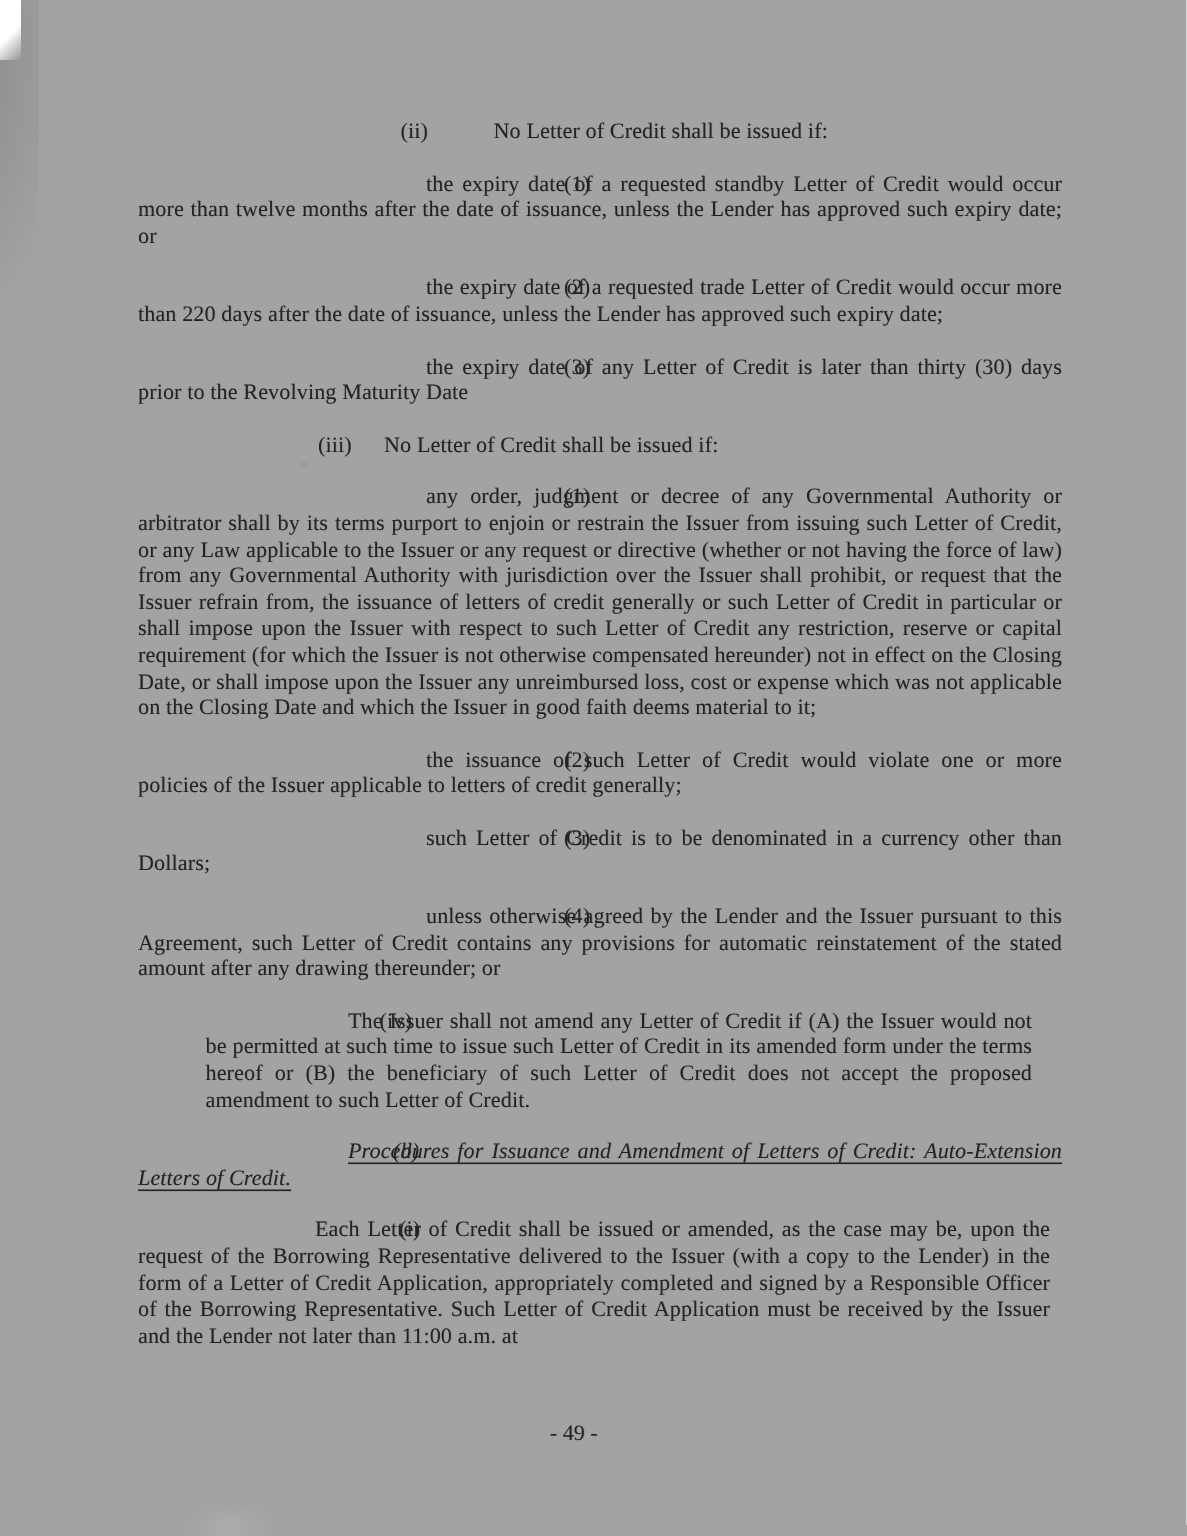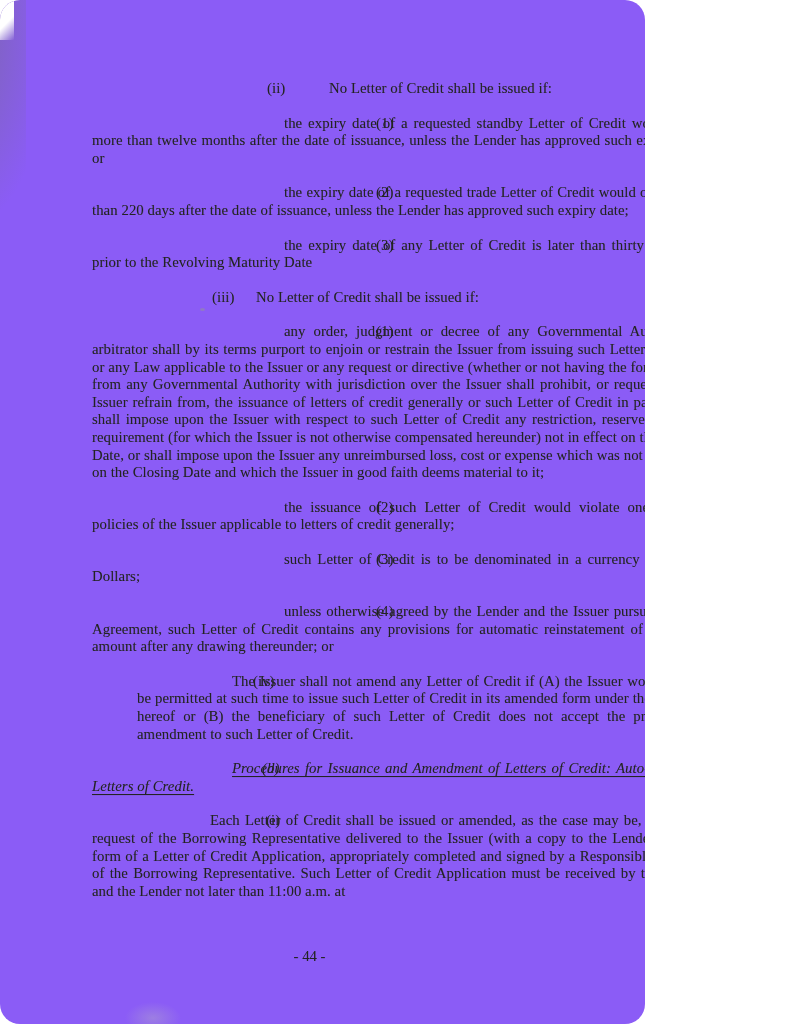--- a/index.html
+++ b/index.html
@@ -1,24 +1,23 @@
 <!DOCTYPE html>
 <html><head>
 <meta charset="utf-8">
 <style>
   html,body{margin:0;padding:0;background:#ffffff;}
   .page{
     position:relative;
-    width:645px;height:1024px;
-    background:#8b5cf6;
+    width:791px;height:1024px;
+    background:#a3a3a3;
     font-family:"Liberation Serif","DejaVu Serif",serif;
     color:#232323;
     overflow:hidden;
     text-shadow:0.3px 0.3px 0.6px rgba(70,70,70,0.35);
-    border-radius:20px;
   }
   
   .shadow-left{
     position:absolute;left:0;top:0;width:26px;height:210px;
     background:radial-gradient(130px 280px at -40px 30px, rgba(110,110,110,0.55), rgba(110,110,110,0) 72%);
     pointer-events:none;
   }
   .corner-white{
     position:absolute;left:0;top:0;width:14px;height:40px;
     background:linear-gradient(135deg,#ffffff 55%, rgba(255,255,255,0) 100%);
@@ -90,14 +89,14 @@
     <p class="num just"><span class="lbl" style="width:50px">(4)</span><span>unless otherwise agreed by the Lender and the Issuer pursuant to this Agreement, such Letter of Credit contains any provisions for automatic reinstatement of the stated amount after any drawing thereunder; or</span></p>
 
     <p class="blk-iv just"><span class="lbl" style="width:37px">(iv)</span><span>The Issuer shall not amend any Letter of Credit if (A) the Issuer would not be permitted at such time to issue such Letter of Credit in its amended form under the terms hereof or (B) the beneficiary of such Letter of Credit does not accept the proposed amendment to such Letter of Credit.</span></p>
 
     <p class="bhead just"><span class="lbl" style="width:55px">(b)</span><span class="ul">Procedures for Issuance and Amendment of Letters of Credit: Auto-Extension Letters of Credit.</span></p>
 
     <p class="blk-i just"><span class="lbl" style="width:31px">(i)</span><span>Each Letter of Credit shall be issued or amended, as the case may be, upon the request of the Borrowing Representative delivered to the Issuer (with a copy to the Lender) in the form of a Letter of Credit Application, appropriately completed and signed by a Responsible Officer of the Borrowing Representative. Such Letter of Credit Application must be received by the Issuer and the Lender not later than 11:00 a.m. at</span></p>
 
   </div>
 
-  <div class="footer">- 44 -</div>
+  <div class="footer">- 49 -</div>
 </div>
 
 </body></html>

